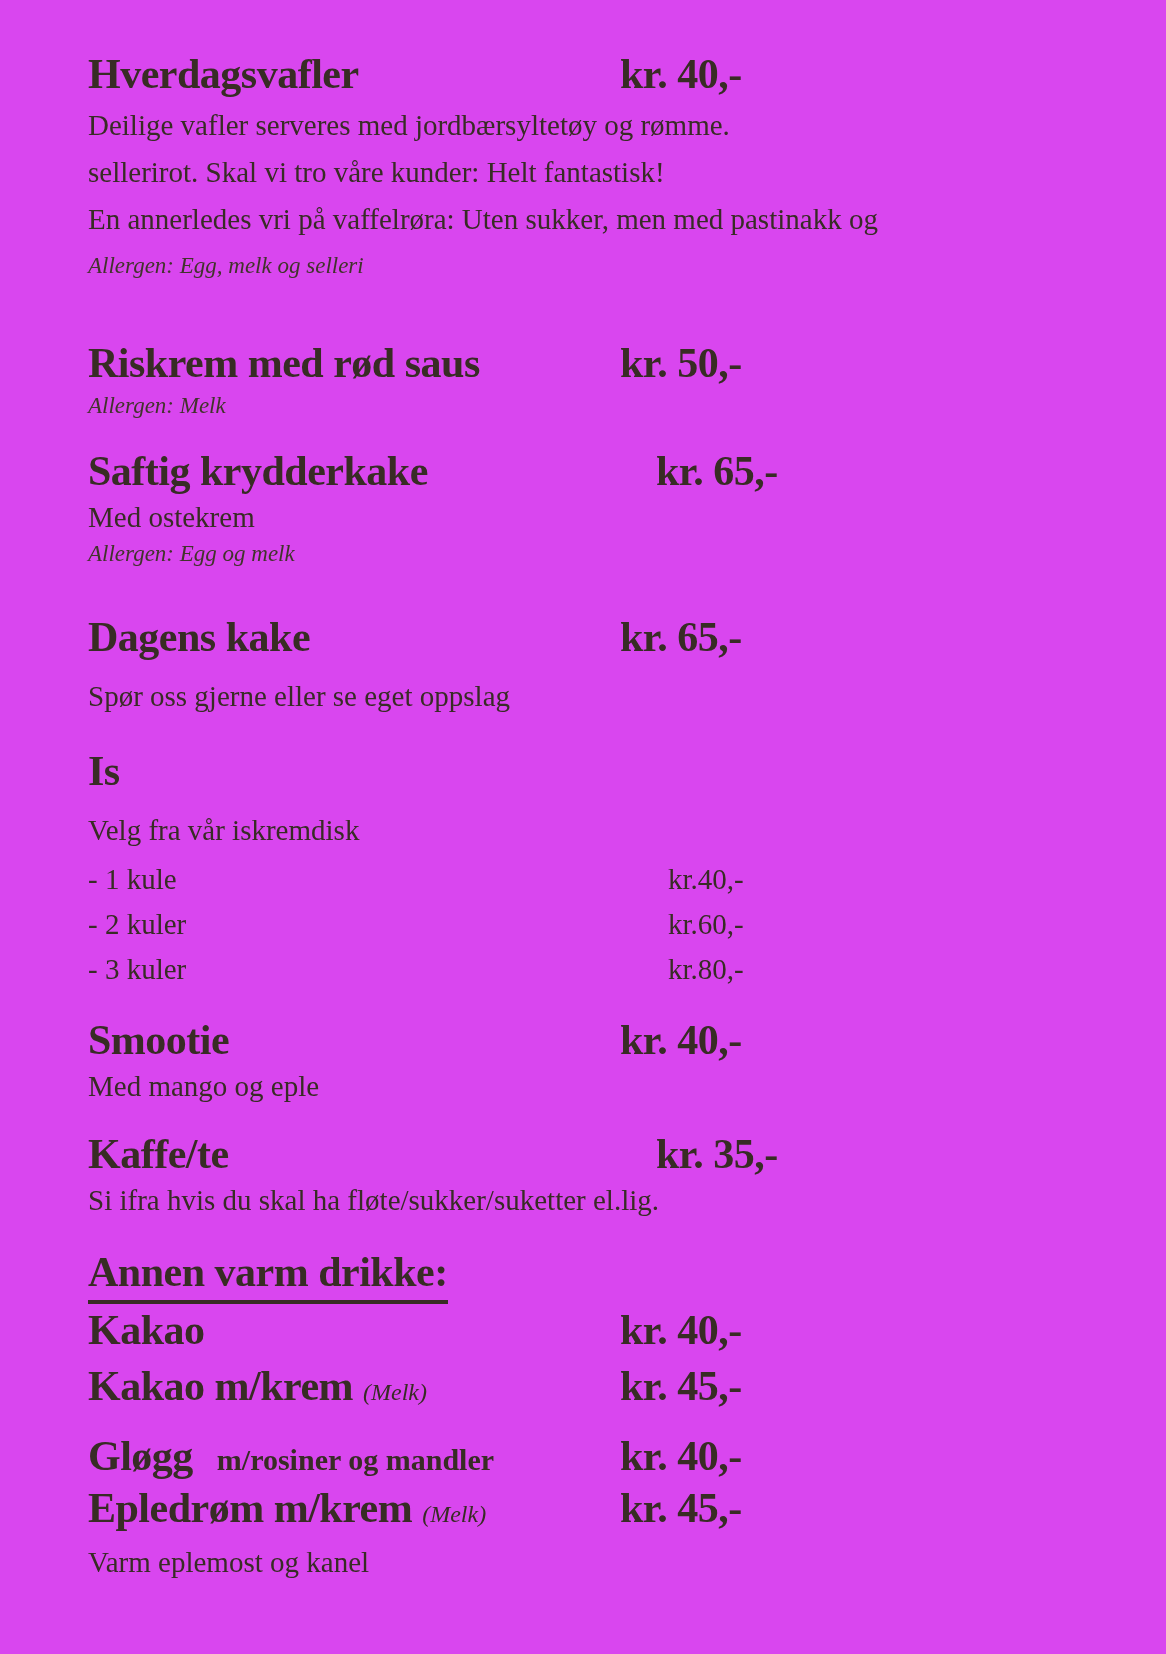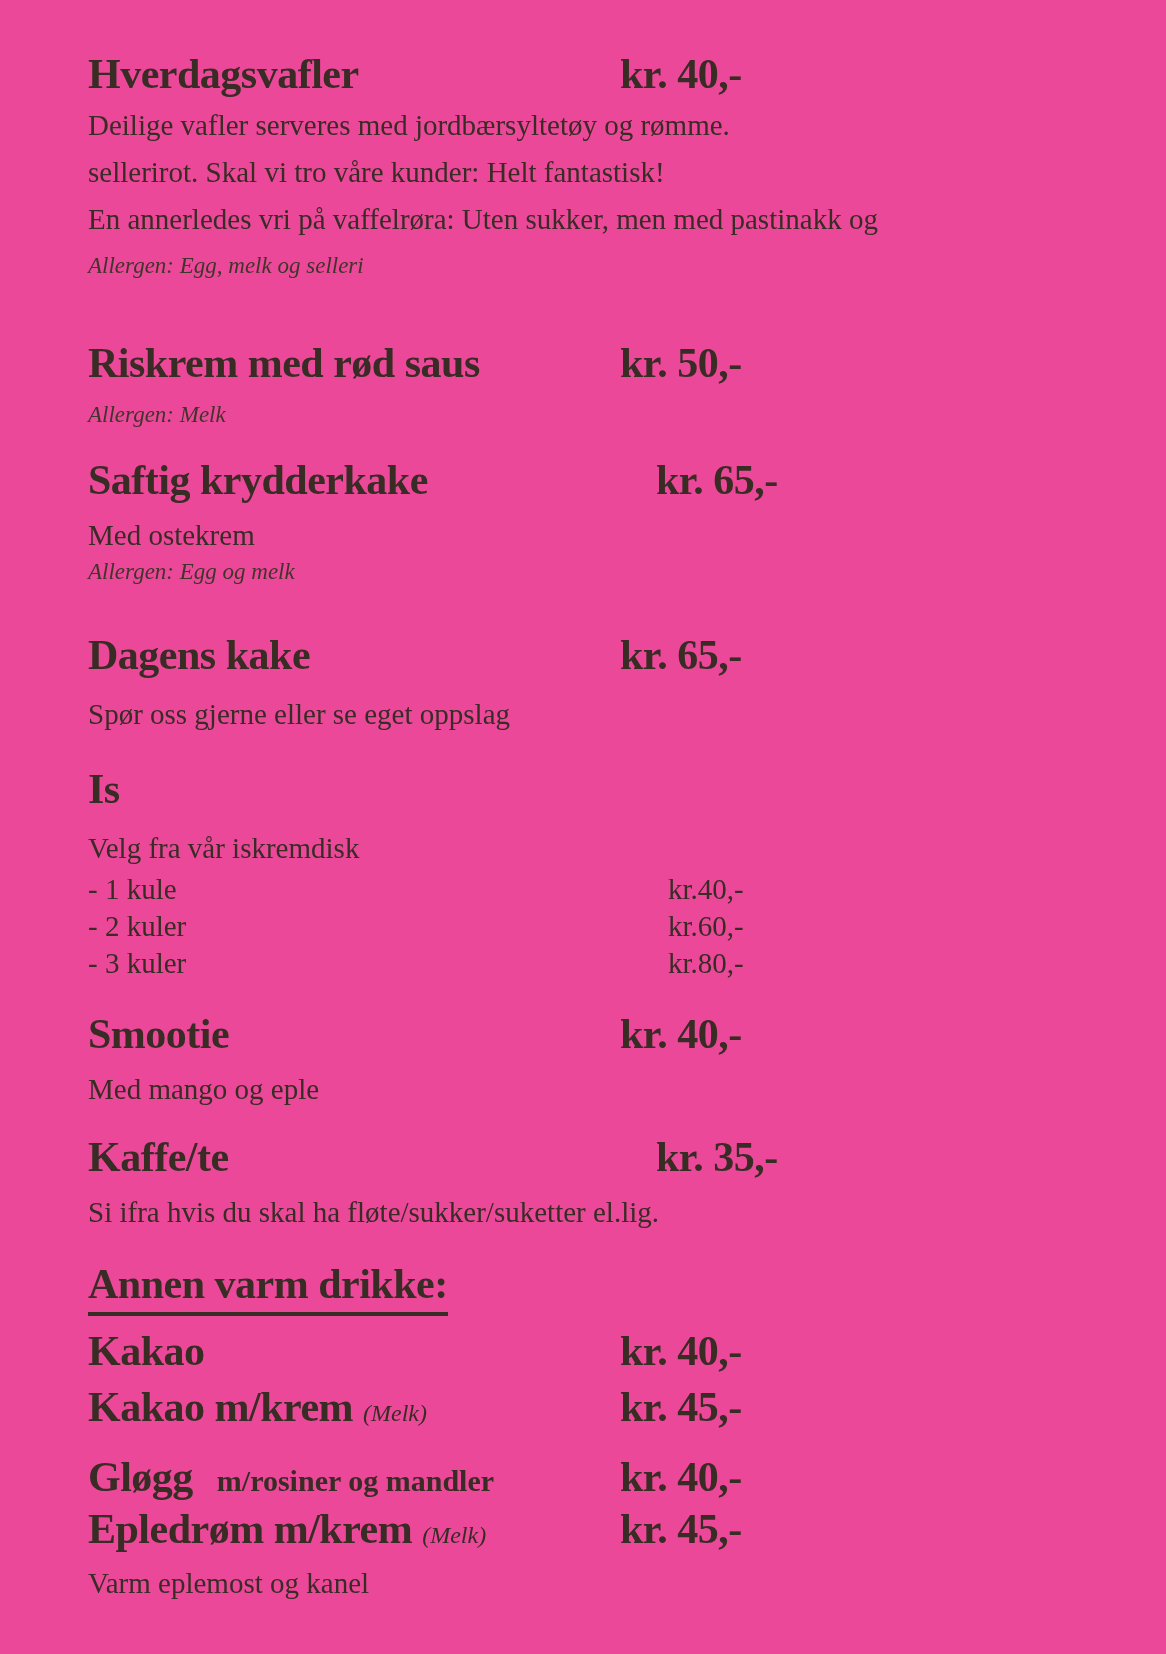--- a/index.html
+++ b/index.html
@@ -1,21 +1,21 @@
 <!DOCTYPE html>
 <html><head>
 <meta charset="utf-8">
 <style>
   html, body { margin: 0; padding: 0; background: #ffffff; }
   .page {
     position: relative;
     width: 1166px;
     height: 1654px;
     margin: 0 auto;
-    background: #ec4899;
+    background: #d946ef;
     color: #382c25;
     font-family: "Liberation Serif", serif;
     box-sizing: border-box;
     padding: 50px 40px 0 88px;
     overflow: hidden;
   }
   
   .h-row { display: flex; align-items: baseline; }
   .h-name {
     width: 532px; flex: none;
@@ -30,35 +30,35 @@
   .h-note { font-size: 24px; font-weight: 400; font-style: italic; margin-left: 10px; letter-spacing: 0; }
 
   .body-text { font-size: 29px; line-height: 46px; }
   .desc-block { margin-top: 4px; }
   .desc-block div { line-height: 47px; font-size: 29px; }
   .allergen { font-size: 23px; font-style: italic; line-height: 34px; color: #41342b; }
   .italic-note { font-size: 27px; font-style: italic; line-height: 40px; }
 
   
   .opt-row { display: flex; align-items: baseline; font-size: 29px; line-height: 37px; }
-  .opt-label { width: 580px; flex: none; }
+  .opt-label { width: 580px; flex: none; margin-top: 8px; }
   .opt-price { white-space: nowrap; }
 
   
   .section-heading {
     display: inline-block;
     font-size: 42px; font-weight: 700; letter-spacing: -0.5px;
     line-height: 44px;
     border-bottom: 4px solid #382c25;
     padding-bottom: 6px;
   }
 
   .mt-allergen { margin-top: 6px; }
   .mt56 { margin-top: 56px; }
-  .mt2  { margin-top: 11px; }
+  .mt2  { margin-top: 2px; }
   .mt24 { margin-top: 24px; gap: 36px; }
   .mt42 { margin-top: 42px; }
   .mt12 { margin-top: 12px; }
   .mt28 { margin-top: 28px; }
   .mt30 { margin-top: 30px; }
   .mt16 { margin-top: 16px; }
   .mt8  { margin-top: 8px; }
   .mt4  { margin-top: 4px; }
   .mt0  { margin-top: 0; }
   .tight { line-height: 40px; }

